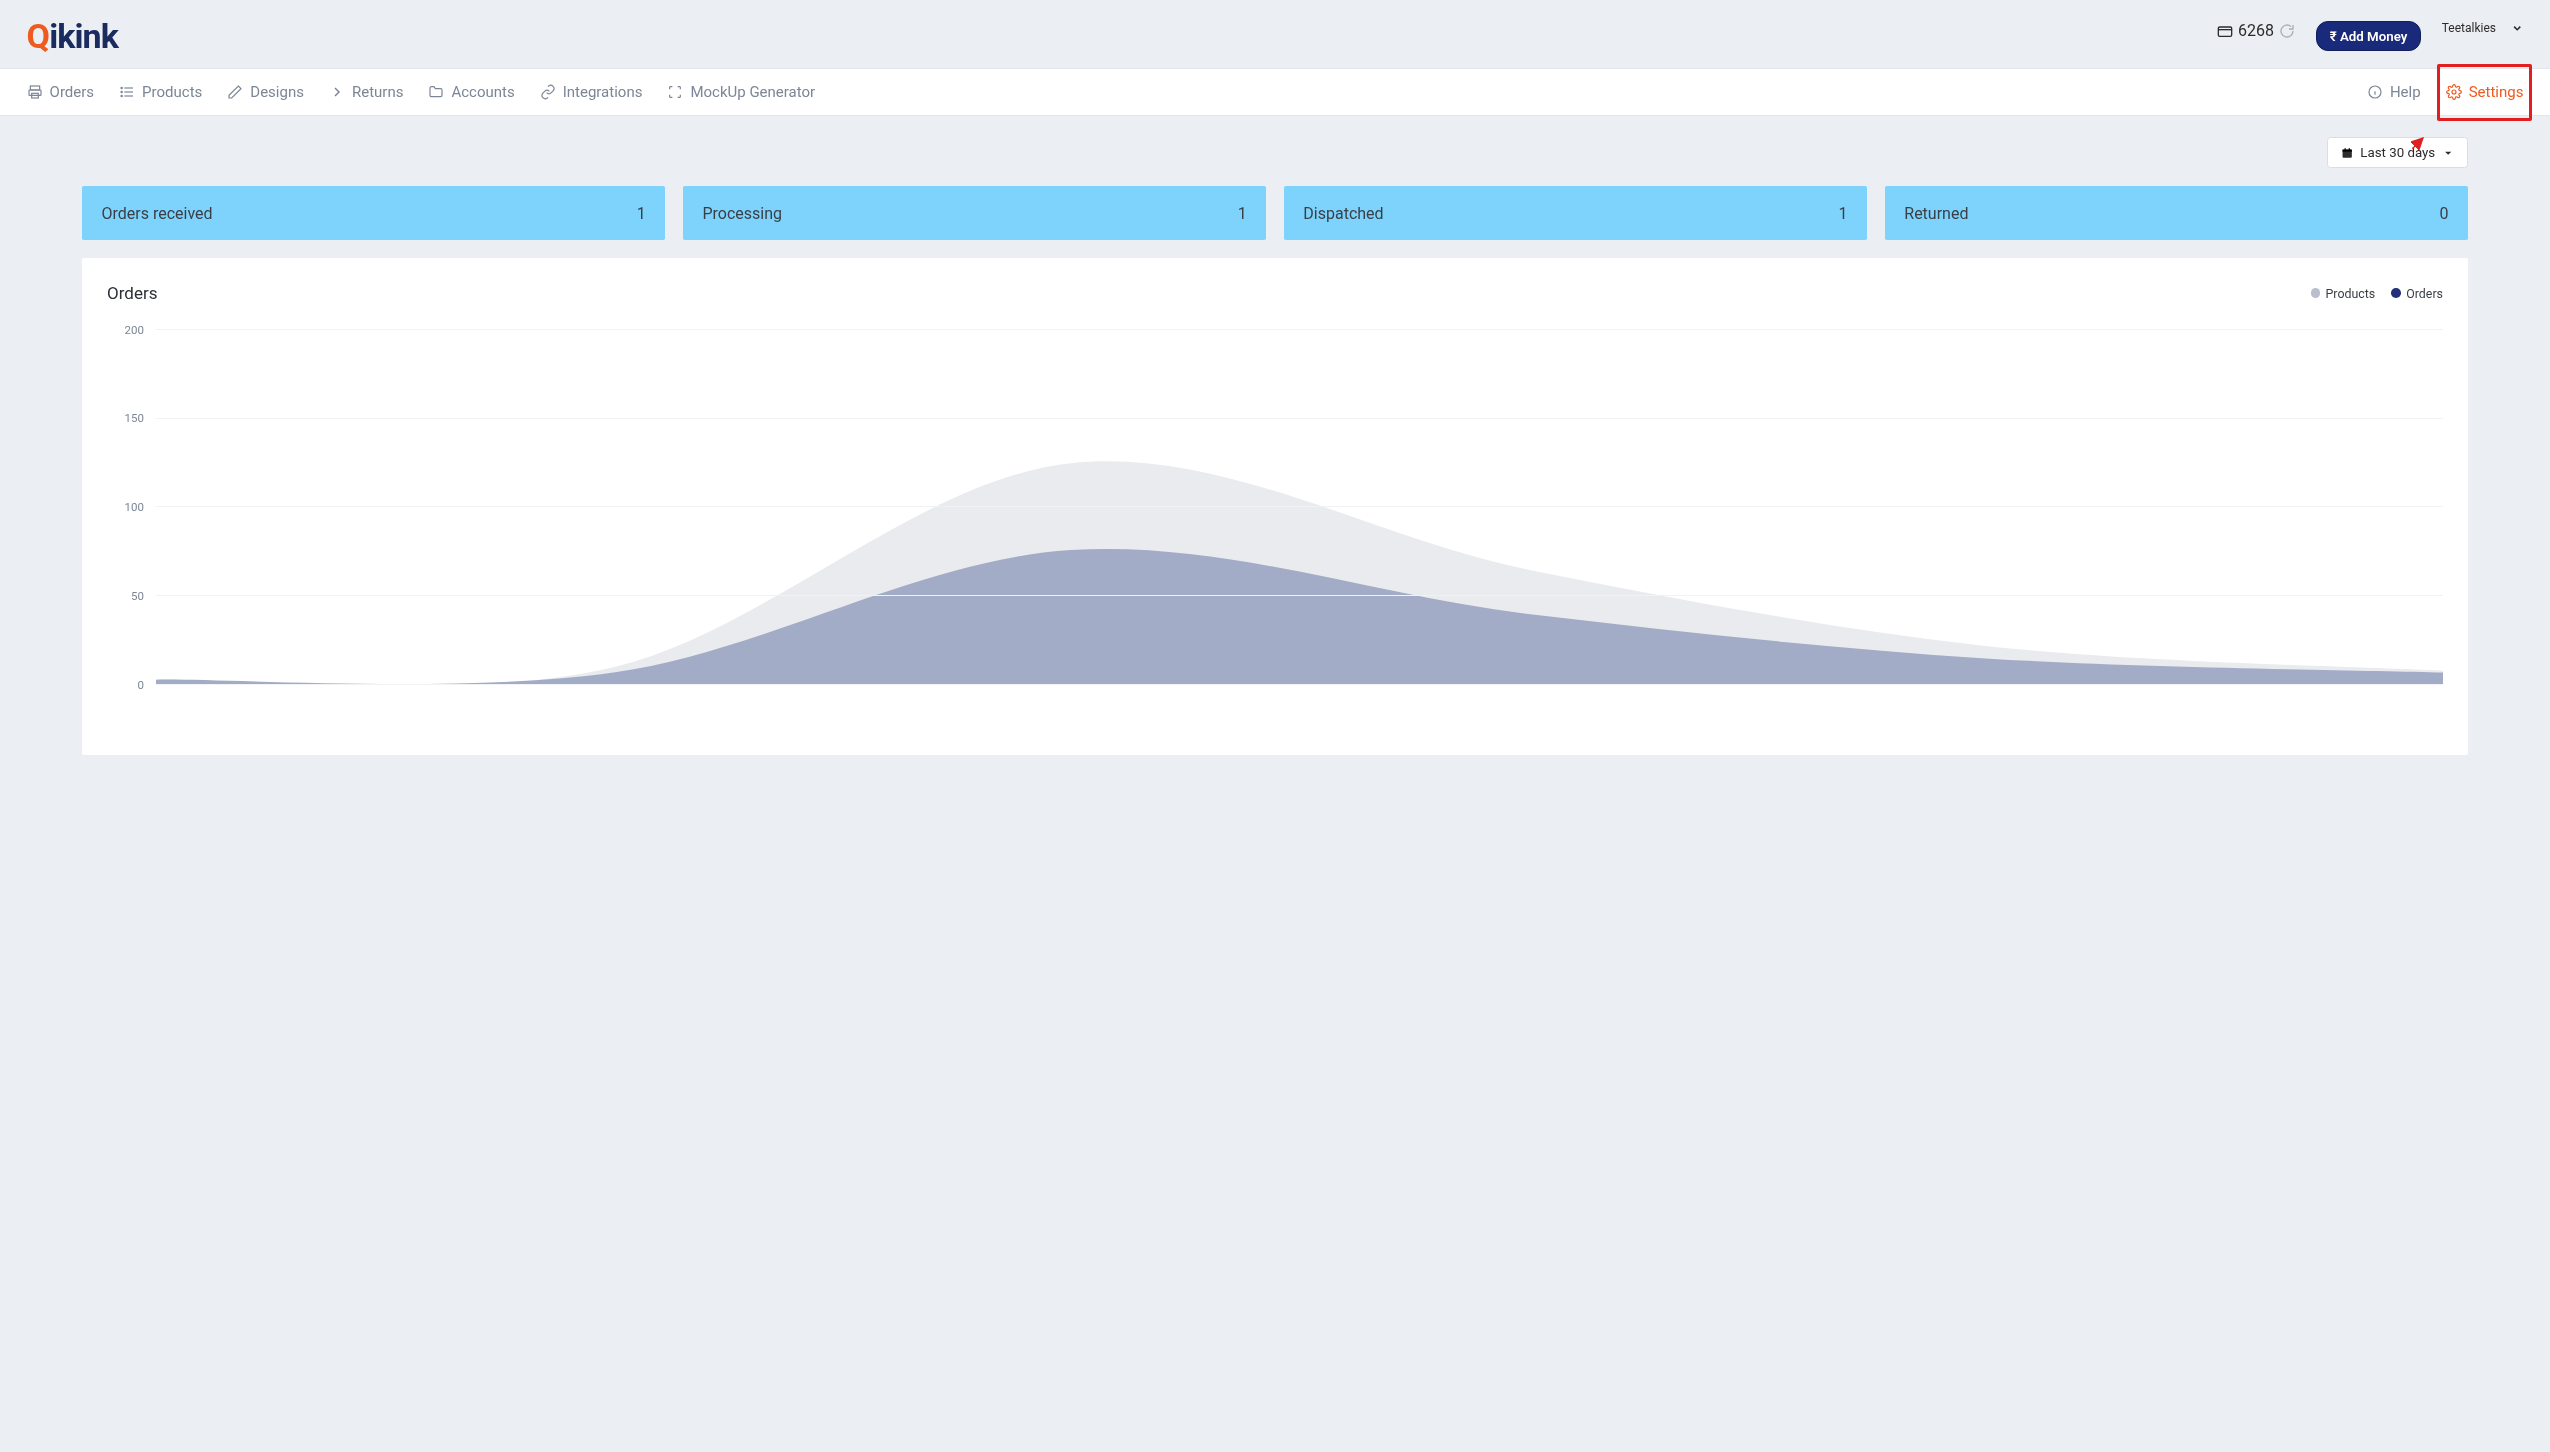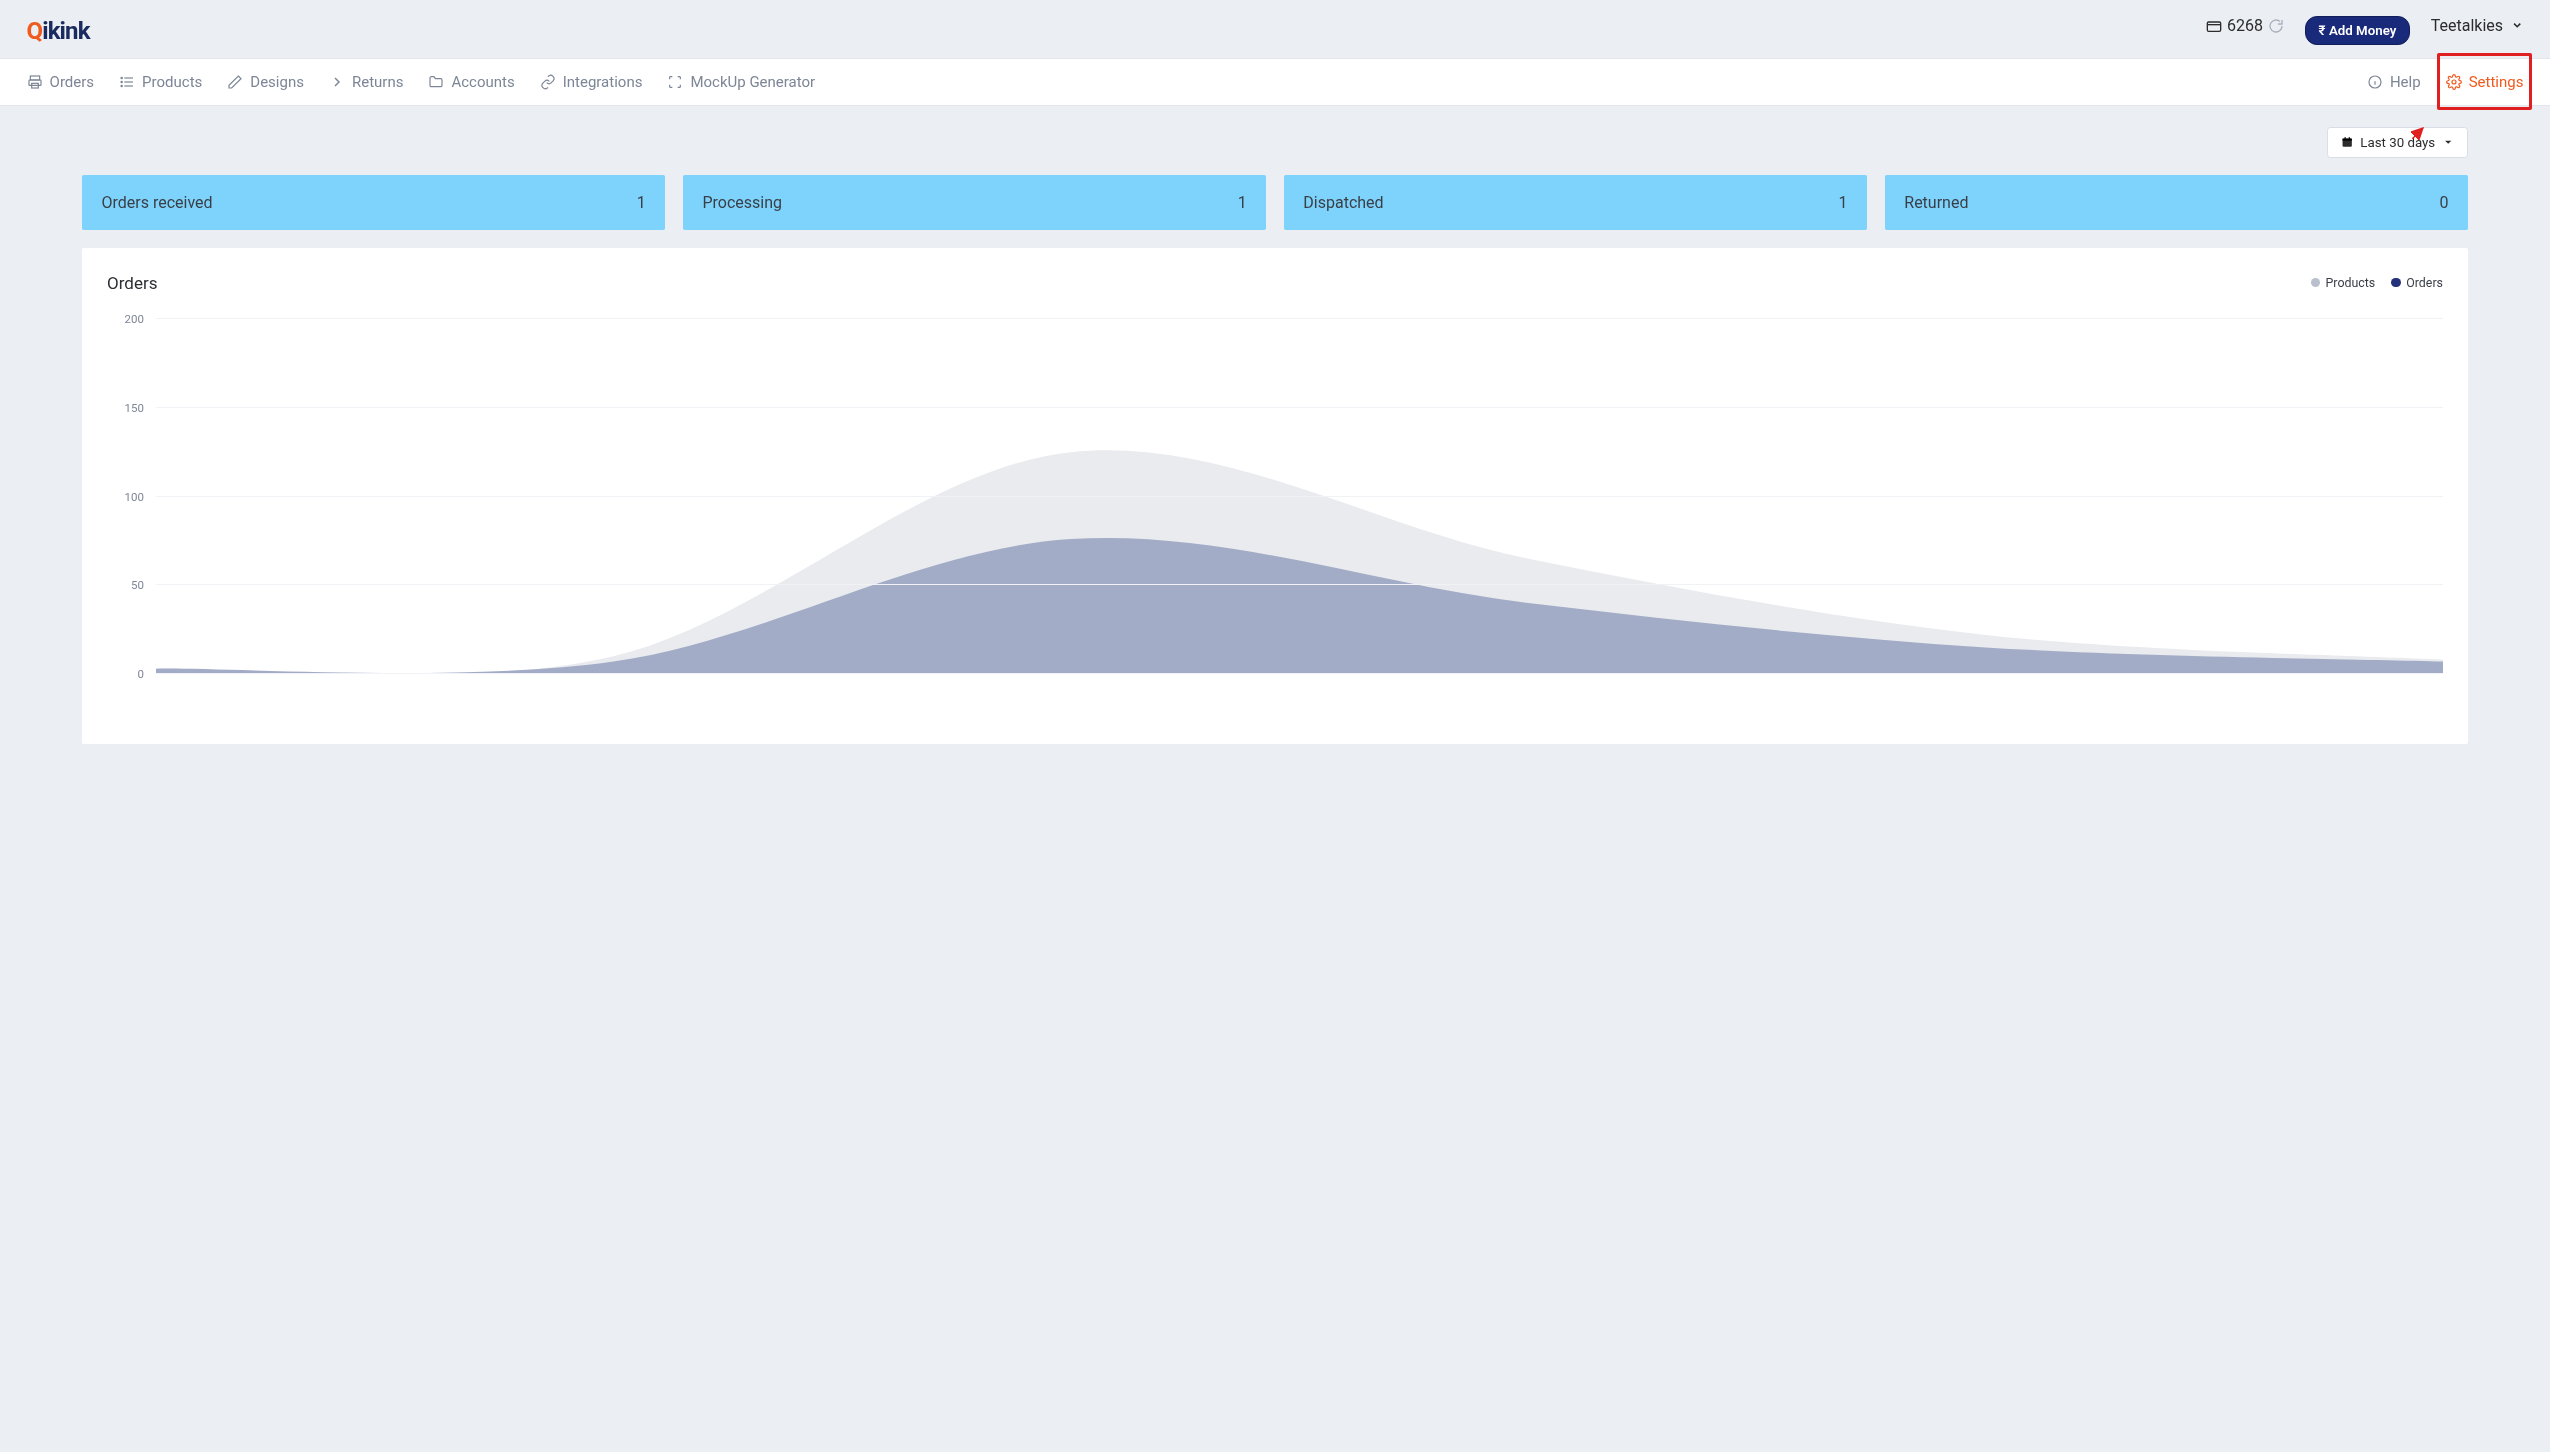--- a/index.html
+++ b/index.html
@@ -1,26 +1,26 @@
 <!DOCTYPE html>
 <html style="font-size:14px"><head>
 <meta charset="utf-8">
 <style>
   *{box-sizing:border-box;margin:0;padding:0;font-family:-apple-system,BlinkMacSystemFont,"Segoe UI",Roboto,sans-serif;}
   body{background:#ebeef2;color:#2c2c2c;}
   
   .topbar{display:flex;align-items:center;justify-content:space-between;padding:16px 26.6px 12.4px;}
-  .logo{font-size:24px;font-weight:700;letter-spacing:-0.9px;color:#1a2b60;}
+  .logo{font-size:34px;font-weight:700;letter-spacing:-0.9px;color:#1a2b60;}
   .logo .q{color:#ef5a1f;}
   .top-right{display:flex;align-items:flex-start;gap:21px;}
   .wallet{display:flex;align-items:center;gap:5.3px;font-size:16px;}
   .wallet svg{width:16px;height:16px;}
   .refresh-icon{width:14px;height:14px;color:#a7b0bc;}
   .btn-addmoney{background:#1a2a7a;color:#fff;border:0.9px solid #111e5a;border-radius:12px;padding:6.2px 12.4px;font-size:13.3px;font-weight:600;cursor:pointer;}
-  .user-menu{font-size:16px;display:flex;align-items:center;gap:8px;cursor:pointer;}
+  .user-menu{font-size:12px;display:flex;align-items:center;gap:15px;cursor:pointer;}
   .user-menu svg{width:12.4px;height:12.4px;}
   
   .navbar{background:#fff;border-top:0.9px solid #e3e7ed;border-bottom:0.9px solid #e3e7ed;display:flex;align-items:center;justify-content:space-between;padding:0 26.6px;}
   .nav-left,.nav-right{display:flex;align-items:center;gap:25px;}
   .nav-item{display:flex;align-items:center;gap:7px;color:#7d8696;font-size:15px;padding:14px 0;cursor:pointer;}
   .nav-item svg{width:16px;height:16px;color:#7d8696;}
   .nav-item.settings{color:#ef5a1f;position:relative;}
   .nav-item.settings svg{color:#ef5a1f;}
   .highlight-box{position:absolute;border:3.5px solid #e02020;top:-5.3px;bottom:-5.3px;left:-8.9px;right:-8.9px;border-radius:1.8px;pointer-events:none;}
   .annotation-arrow{position:absolute;left:-35px;bottom:-35px;width:53px;height:53px;pointer-events:none;}

